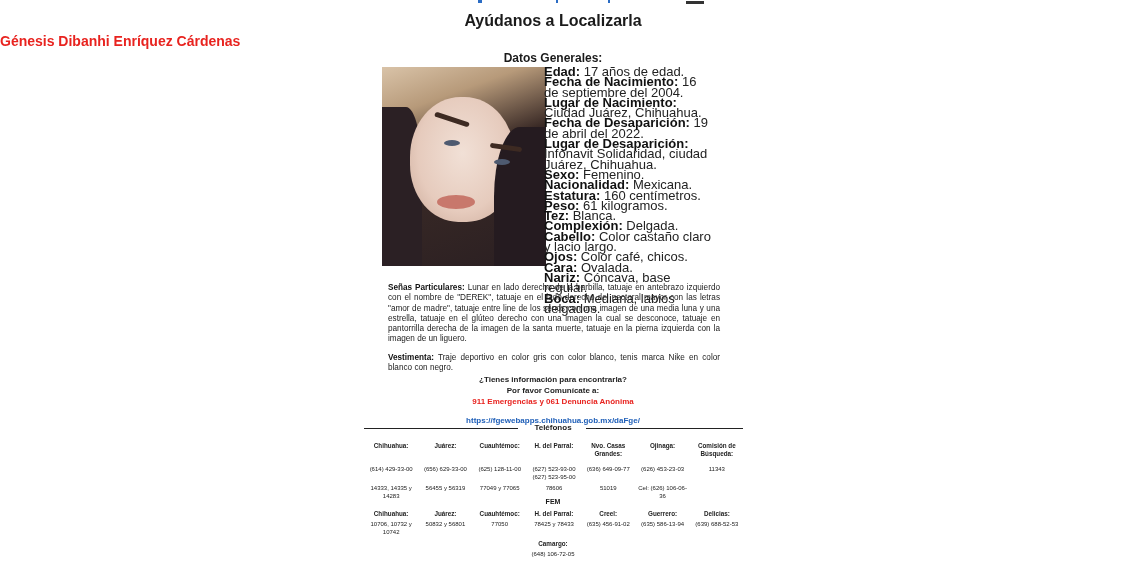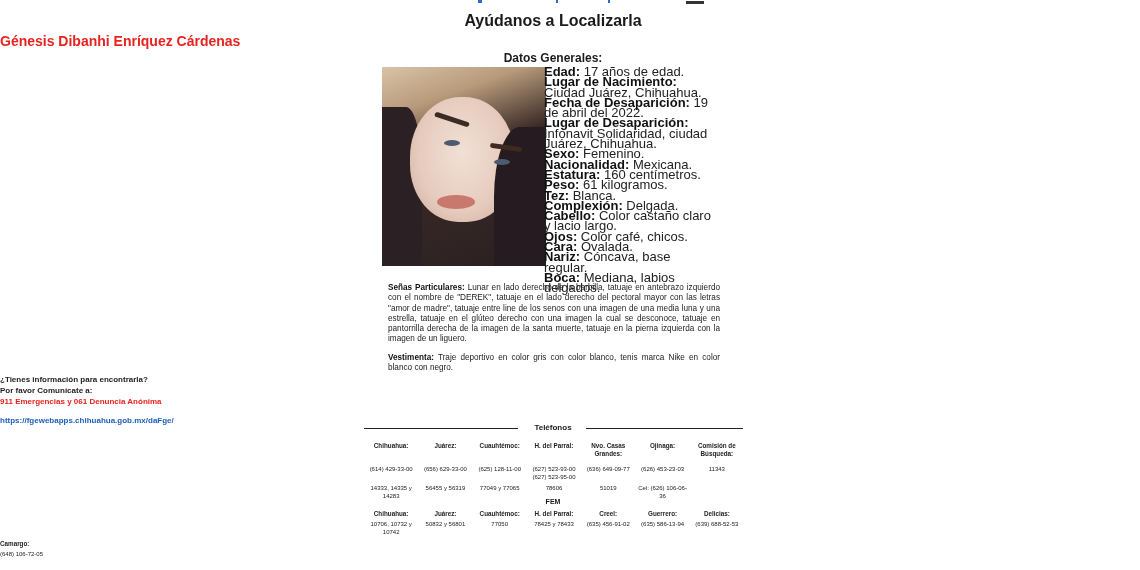--- a/index.html
+++ b/index.html
@@ -24,21 +24,21 @@
   .photo .eye { position: absolute; width: 16px; height: 6px; border-radius: 50%; background: #4e5a70; }
   .photo .lips { position: absolute; left: 55px; top: 128px; width: 38px; height: 14px; border-radius: 50%; background: #c8786c; }
   .photo .hair-l { position: absolute; left: 0; top: 40px; width: 40px; height: 160px; background: #2b2024; border-radius: 0 40% 0 0; }
   .photo .hair-r { position: absolute; right: 0; top: 60px; width: 52px; height: 140px; background: #251b20; border-radius: 50% 0 0 0; }
   .info { position: absolute; left: 544px; top: 67px; width: 170px; font-size: 13px; line-height: 10.3px; color: #222; }
   .info b { color: #111; }
   .para { position: absolute; left: 380px; top: 275px; width: 348px; font-size: 8.2px; line-height: 10.3px;
     text-align: justify; color: #222; }
   .para p { margin: 8px; }
   .para b { color: #111; }
-  .contact { position: absolute; left: 0; width: 1106px; text-align: left; font-size: 8px; font-weight: bold; }
+  .contact { position: absolute; left: 0; width: 1106px; text-align: center; font-size: 8px; font-weight: bold; }
   .rule { position: absolute; top: 428px; height: 1px; background: #222; }
   .tel-title { position: absolute; left: 0; top: 423px; width: 1106px; text-align: center; font-size: 8px; font-weight: bold; }
   .grid { position: absolute; left: 364px; width: 380px; display: grid; font-size: 6px; text-align: center; color: #222; }
   .grid .h { font-weight: bold; font-size: 6.3px; line-height: 8px; }
   .grid .c { line-height: 7.5px; }
   .fem { position: absolute; left: 0; top: 498px; width: 1106px; text-align: center; font-size: 7px; font-weight: bold; }
 </style>
 </head>
 <body>
 
@@ -59,20 +59,21 @@
   <div class="hair-r"></div>
   <div class="brow" style="left:52px;top:50px;width:36px;transform:rotate(18deg)"></div>
   <div class="brow" style="left:108px;top:78px;width:32px;transform:rotate(8deg)"></div>
   <div class="eye" style="left:62px;top:73px"></div>
   <div class="eye" style="left:112px;top:92px"></div>
   <div class="lips"></div>
 </div>
 
 <div class="info">
   <div><b>Edad:</b> <span>17 años de edad.</span></div>
+  <div><b>Fecha de Nacimiento:</b> <span>16 de septiembre del 2004.</span></div>
   <div><b>Lugar de Nacimiento:</b> <span>Ciudad Juárez, Chihuahua.</span></div>
   <div><b>Fecha de Desaparición:</b> <span>19 de abril del 2022.</span></div>
   <div><b>Lugar de Desaparición:</b> <span>Infonavit Solidaridad, ciudad Juárez, Chihuahua.</span></div>
   <div><b>Sexo:</b> <span>Femenino.</span></div>
   <div><b>Nacionalidad:</b> <span>Mexicana.</span></div>
   <div><b>Estatura:</b> <span>160 centímetros.</span></div>
   <div><b>Peso:</b> <span>61 kilogramos.</span></div>
   <div><b>Tez:</b> <span>Blanca.</span></div>
   <div><b>Complexión:</b> <span>Delgada.</span></div>
   <div><b>Cabello:</b> <span>Color castaño claro y lacio largo.</span></div>

